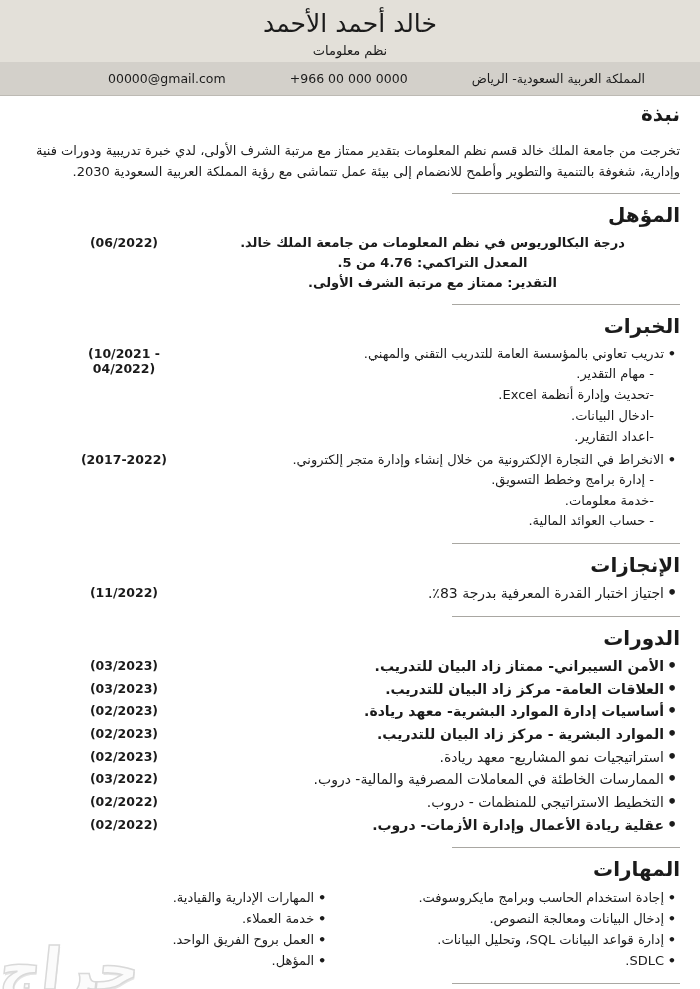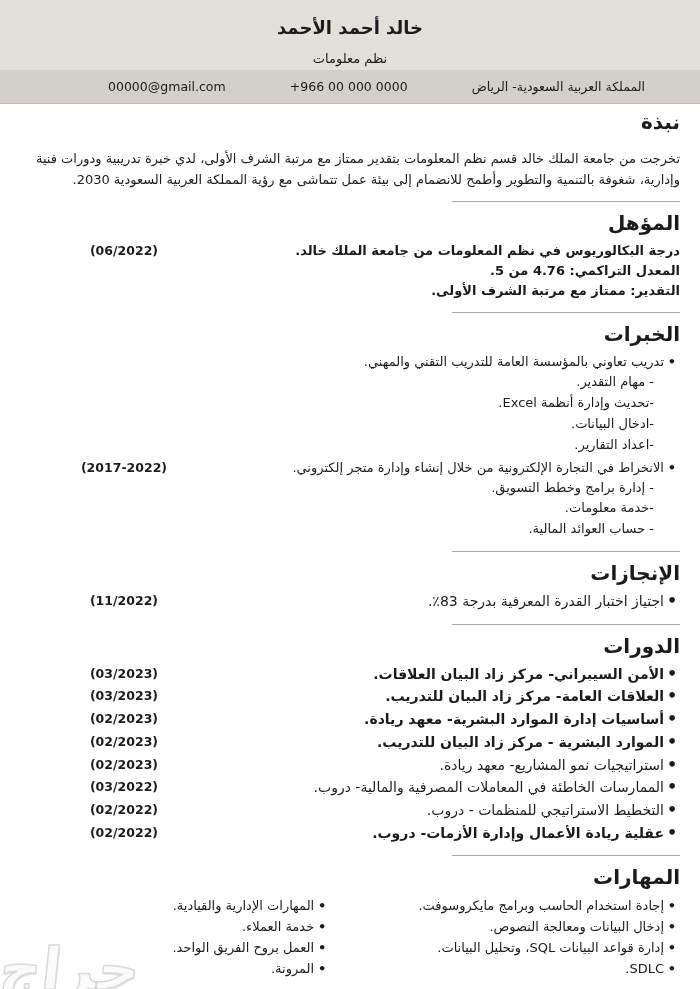--- a/index.html
+++ b/index.html
@@ -7,21 +7,21 @@
     width:700px;height:989px;position:relative;overflow:hidden;
     background:#ffffff;color:#1b1b1b;
     font-family:"DejaVu Sans",sans-serif;
     direction:rtl;
   }
   
   .header{
     background:var(--header-bg,#e3e0d9);
     text-align:center;padding:6px 0 4px;
   }
-  .name{font-size:18px;font-weight:bold;line-height:1.15;margin:12px;}
+  .name{font-size:25px;font-weight:normal;line-height:1.15;margin:4px;}
   .subtitle{font-size:13px;margin-top:1px;}
   .contact-bar{
     background:var(--bar-bg,#d3d0ca);
     border-bottom:1px solid #bdbab4;
     height:33px;display:flex;align-items:center;
     justify-content:space-between;
     padding:0 55px 0 108px;
     font-size:12.5px;
   }
   .ltr{direction:ltr;unicode-bidi:embed;}
@@ -34,21 +34,21 @@
   .sec-title{font-size:20px;font-weight:bold;margin:0 0 5px;line-height:1.25;}
   .summary-text{font-size:13px;line-height:1.62;margin:13px 0 0;}
   .bold{font-weight:bold;}
   .entry{display:flex;margin-bottom:2px;}
   .entry-body{flex:1;min-width:0;}
   .date{
     width:165px;flex-shrink:0;direction:ltr;text-align:center;
     padding-left:43px;box-sizing:border-box;
     font-size:12.5px;font-weight:bold;padding-top:2px;
   }
-  .line{font-size:13px;line-height:1.55;}
+  .line{font-size:13px;line-height:1.55;text-align:center;}
   .bullet-line{display:flex;font-size:13px;line-height:1.55;}
   .dot{width:16px;flex-shrink:0;text-align:center;font-weight:bold;}
   .subs{padding-right:26px;}
   .sub-line{font-size:13px;line-height:1.6;}
   .row{display:flex;margin-bottom:1px;}
   .row-main{flex:1;display:flex;min-width:0;}
   .row-text{font-size:14px;line-height:1.55;}
   
   .skills-cols{display:flex;}
   .skills-col{list-style:none;margin:0;padding:0;}
@@ -118,20 +118,21 @@
             <span class="dot">•</span>
             <span>تدريب تعاوني بالمؤسسة العامة للتدريب التقني والمهني.</span>
           </div>
           <div class="subs">
             <div class="sub-line">- مهام التقدير.</div>
             <div class="sub-line">-تحديث وإدارة أنظمة Excel.</div>
             <div class="sub-line">-ادخال البيانات.</div>
             <div class="sub-line">-اعداد التقارير.</div>
           </div>
         </div>
+        <div class="date">(10/2021 - 04/2022)</div>
       </div>
 
       <div class="entry">
         <div class="entry-body">
           <div class="bullet-line">
             <span class="dot">•</span>
             <span>الانخراط في التجارة الإلكترونية من خلال إنشاء وإدارة متجر إلكتروني.</span>
           </div>
           <div class="subs">
             <div class="sub-line">- إدارة برامج وخطط التسويق.</div>
@@ -155,21 +156,21 @@
       </div>
     </section>
 
     <hr class="divider">
     <section>
       <h2 class="sec-title">الدورات</h2>
       <div>
   <div class="row">
     <div class="row-main">
       <span class="dot">•</span>
-      <span class="row-text bold">الأمن السيبراني- مركز زاد البيان العلاقات.</span>
+      <span class="row-text bold">الأمن السيبراني- ممتاز زاد البيان للتدريب.</span>
     </div>
     <div class="date">(03/2023)</div>
   </div>
 
   <div class="row">
     <div class="row-main">
       <span class="dot">•</span>
       <span class="row-text bold">العلاقات العامة- مركز زاد البيان للتدريب.</span>
     </div>
     <div class="date">(03/2023)</div>
@@ -261,21 +262,21 @@
     <span>خدمة العملاء.</span>
   </li>
 
   <li>
     <span class="dot">•</span>
     <span>العمل بروح الفريق الواحد.</span>
   </li>
 
   <li>
     <span class="dot">•</span>
-    <span>المرونة.</span>
+    <span>المؤهل.</span>
   </li>
 </ul>
       </div>
     </section>
 
     <hr class="divider">
     <section>
       <h2 class="sec-title">اللغات</h2>
       <ul class="plain-list">
   <li>

